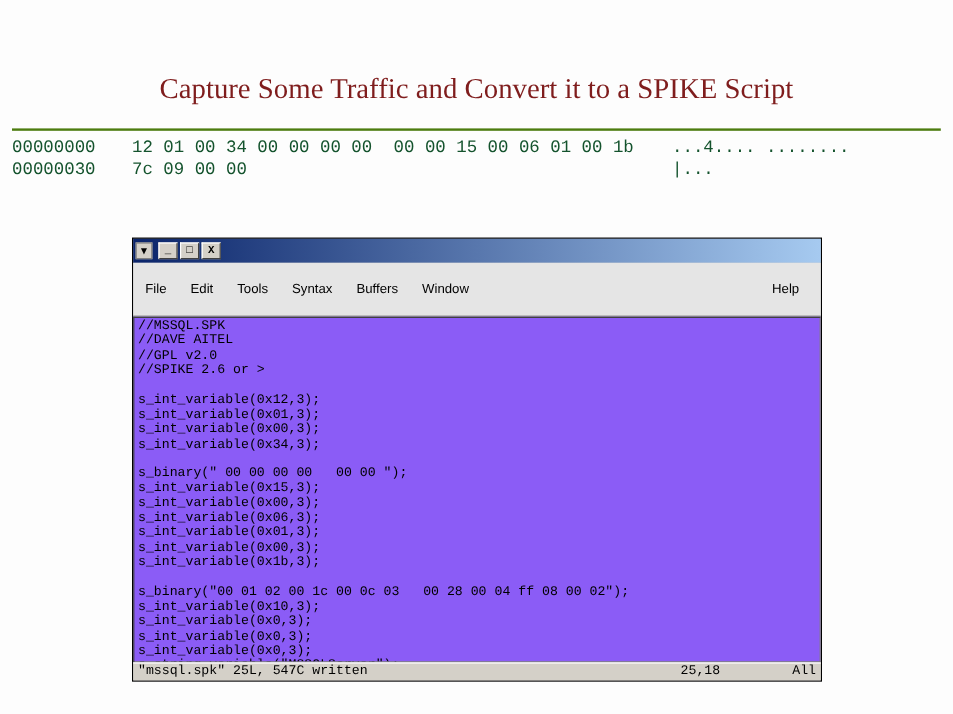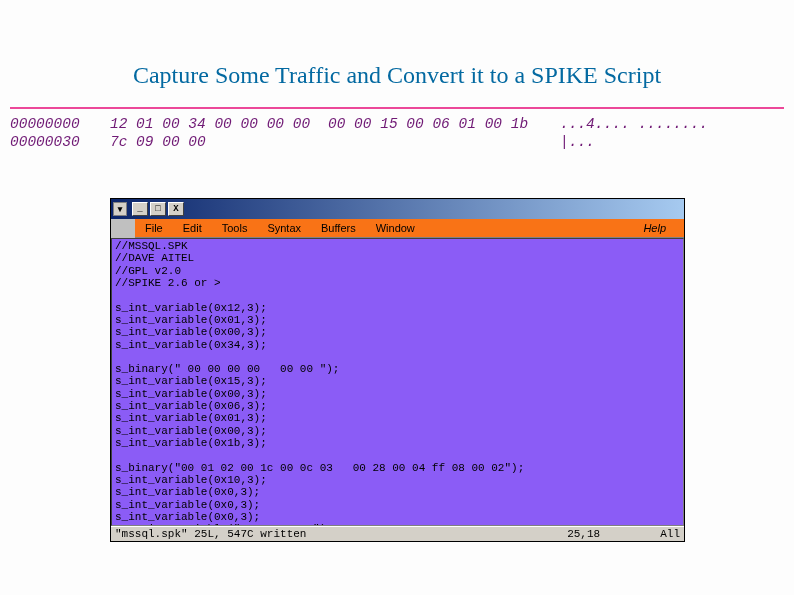--- a/index.html
+++ b/index.html
@@ -9,31 +9,30 @@
     background: #fdfdfd;
     font-family: Arial, sans-serif;
     position: relative;
   }
   .page-title {
     text-align: center;
     font-family: "Times New Roman", serif;
     font-size: 24px;
     font-weight: normal;
     padding-top: 62px;
-    color: #0369a1;
+    color: #7f1d1d;
   }
   .hex-dump {
     margin: 18px 10px 8px 10px;
-    border-top: 2px solid #ec4899;
+    border-top: 2px solid #4d7c0f;
     padding-top: 6px;
     font-family: "Courier New", monospace;
     font-size: 14.5px;
-    color: #701a75;
+    color: #14532d;
     line-height: 1.25;
-    font-style: italic;
   }
   .hex-row { white-space: pre; }
   .hex-offset { display: inline-block; width: 100px; }
   .hex-bytes1 { display: inline-block; width: 218px; }
   .hex-bytes2 { display: inline-block; width: 232px; }
   .hex-ascii { display: inline-block; }
 
   .editor-window {
     position: absolute;
     left: 110px;
@@ -71,28 +70,27 @@
     border-bottom-color: #404040;
     margin-left: 2px;
     font-size: 9px;
     font-family: "Courier New", monospace;
     display: flex; align-items: center; justify-content: center;
     color: #000;
     font-weight: bold;
   }
   .menubar {
     display: flex;
-    background: #f97316;
-    padding: 2px 4px;
+    background: #e5e5e5;
+    padding: 15px 4px;
     font-size: 11px;
     border-bottom: 1px solid #808080;
-    margin-left: 24px;
   }
   .menu-item { padding: 1px 14px 1px 6px; cursor: default; }
-  .menu-item.right { margin-left: auto; font-style: italic; }
+  .menu-item.right { margin-left: auto; }
   .editor-body {
     background: #8b5cf6;
     font-family: "Courier New", monospace;
     font-size: 11px;
     line-height: 1.12;
     color: #000;
     padding: 1px 3px;
     border: 1px solid #808080;
     border-top-color: #404040;
     border-left-color: #404040;

